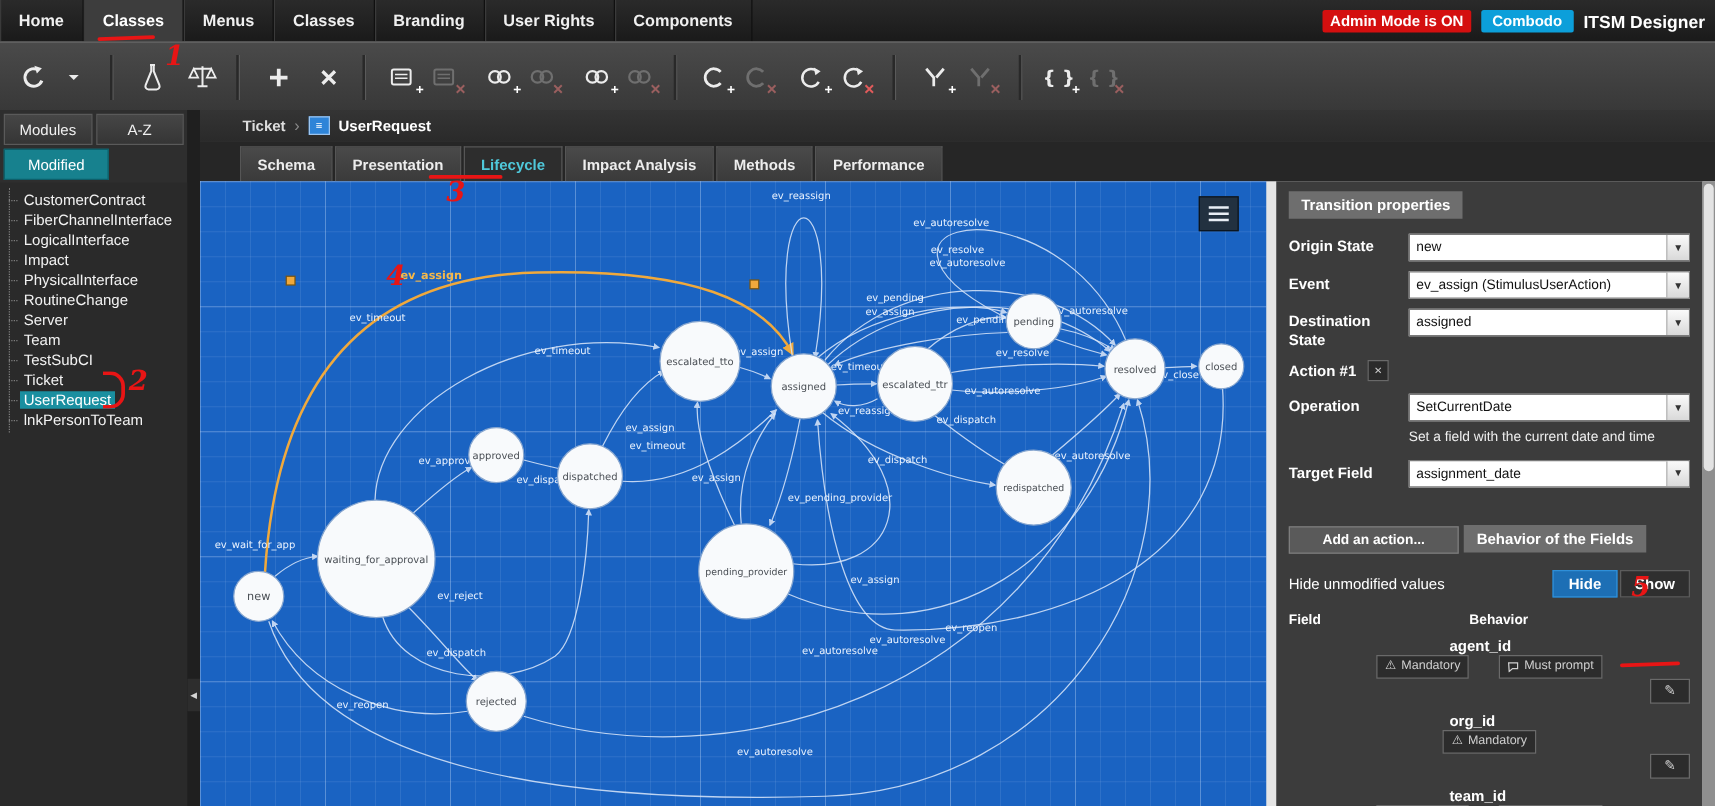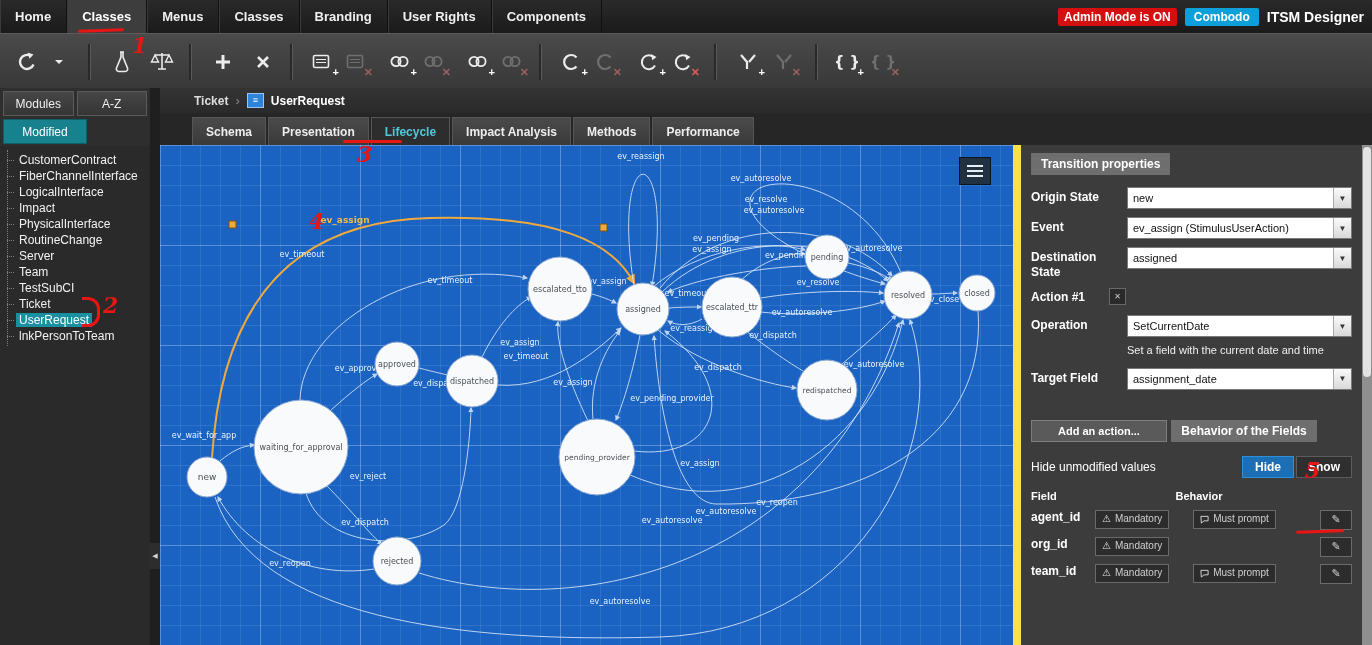--- a/index.html
+++ b/index.html
@@ -1,16 +1,16 @@
 <!DOCTYPE html>
 <html><head>
 <meta charset="utf-8">
 <style>
   html,body{margin:0;padding:0;background:#181818;}
-  .app{position:relative;width:1372px;height:645px;background:#fde047;overflow:hidden;
+  .app{position:relative;width:1372px;height:645px;background:#e5e5e5;overflow:hidden;
        font-family:"Liberation Sans",sans-serif;-webkit-font-smoothing:antialiased;}
   
   .topnav{position:absolute;top:0;left:0;right:0;height:33px;background:linear-gradient(#2a2a2a,#1a1a1a);
           display:flex;align-items:stretch;border-bottom:1px solid #111;}
   .nav-left{display:flex;}
   .nav-item{padding:0 15px;display:flex;align-items:center;font-weight:bold;font-size:13px;color:#f0f0f0;
             border-right:1px solid #101010;box-shadow:inset 1px 0 0 #3a3a3a;cursor:default;white-space:nowrap;}
   .nav-item.active{background:#3d3d3d;color:#ffffff;}
   .nav-right{margin-left:auto;display:flex;align-items:center;gap:8px;padding-right:8px;}
   .badge-admin{background:#d40f0f;color:#fff;font-weight:bold;font-size:12px;padding:2px 6px;border-radius:2px;}
@@ -68,35 +68,35 @@
               padding:8px 10px;box-sizing:border-box;color:#fff;}
   .section-tab{display:inline-block;background:#6e6e6e;color:#fff;font-size:12px;font-weight:bold;
                padding:4px 10px;margin-bottom:12px;}
   .prop-row{display:flex;align-items:flex-start;margin-bottom:8px;}
   .prop-label{width:96px;font-size:12px;font-weight:bold;padding-top:3px;flex:none;line-height:1.25;}
   .select{flex:1;height:20px;background:#fff;border:1px solid #7a7a7a;display:flex;align-items:center;
           font-size:11px;color:#111;padding-left:5px;overflow:hidden;white-space:nowrap;}
   .select .arrow{margin-left:auto;width:17px;height:100%;background:linear-gradient(#fafafa,#d9d9d9);
                  border-left:1px solid #aaa;display:flex;align-items:center;justify-content:center;font-size:8px;color:#333;flex:none;}
   .actions-bar{background:#5f5f5f;color:#fff;font-size:11px;font-weight:bold;text-align:center;padding:3px 0;margin:12px 0 12px;}
-  .action-head{display:flex;align-items:center;gap:24px;margin-bottom:10px;}
+  .action-head{display:flex;align-items:center;gap:9px;margin-bottom:10px;}
   .action-title{font-size:12px;font-weight:bold;}
   .mini-x{width:15px;height:15px;background:#2a2a2a;border:1px solid #696969;color:#ccc;font-size:8px;
           display:flex;align-items:center;justify-content:center;}
   .help-text{margin-left:96px;font-size:11px;color:#efefef;line-height:1.35;margin-top:-2px;margin-bottom:10px;max-width:212px;}
   .btn{display:inline-block;background:#5a5a5a;border:1px solid #7d7d7d;color:#fff;font-size:11px;font-weight:bold;padding:4px 26px;}
   .behavior-tab{margin-top:22px;}
   .hide-row{display:flex;align-items:center;margin:2px 0 12px;}
   .hide-label{font-size:12px;color:#fff;}
   .btn-hide{margin-left:auto;background:#1d6fb5;border:1px solid #2f8fd8;color:#fff;padding:3px 12px;font-weight:bold;font-size:12px;}
   .btn-show{background:#2f2f2f;border:1px solid #5c5c5c;color:#fff;padding:3px 11px;font-weight:bold;font-size:12px;margin-left:2px;}
   .th-row{display:flex;font-size:11px;font-weight:bold;color:#fff;margin-bottom:8px;}
   .th-field{width:78px;text-align:left;}
   .th-behavior{width:180px;text-align:center;}
-  .field-row{display:flex;align-items:flex-start;margin-bottom:7px;}
+  .field-row{display:flex;align-items:center;margin-bottom:7px;flex-direction:column;}
   .field-name{width:64px;font-size:12px;font-weight:bold;flex:none;}
   .badges{display:flex;gap:24px;align-items:center;}
   .badge-b{display:inline-flex;align-items:center;gap:4px;background:#2c2c2c;border:1px solid #6a6a6a;color:#cfcfcf;
            font-size:10px;padding:2px 6px;height:13px;line-height:1;white-space:nowrap;}
   .badge-b .warn{color:#d8d8d8;font-size:10px;display:inline-flex;align-items:center;}
   .pencil{margin-left:auto;width:30px;height:18px;background:#2c2c2c;border:1px solid #6a6a6a;color:#cfcfcf;
           font-size:11px;display:flex;align-items:center;justify-content:center;}
   
   .v-scroll{position:absolute;top:145px;right:0;width:10px;bottom:0;background:#8f8f8f;}
   .v-thumb{position:absolute;top:2px;left:1px;width:8px;height:230px;background:#e3e3e3;border-radius:4px;}

